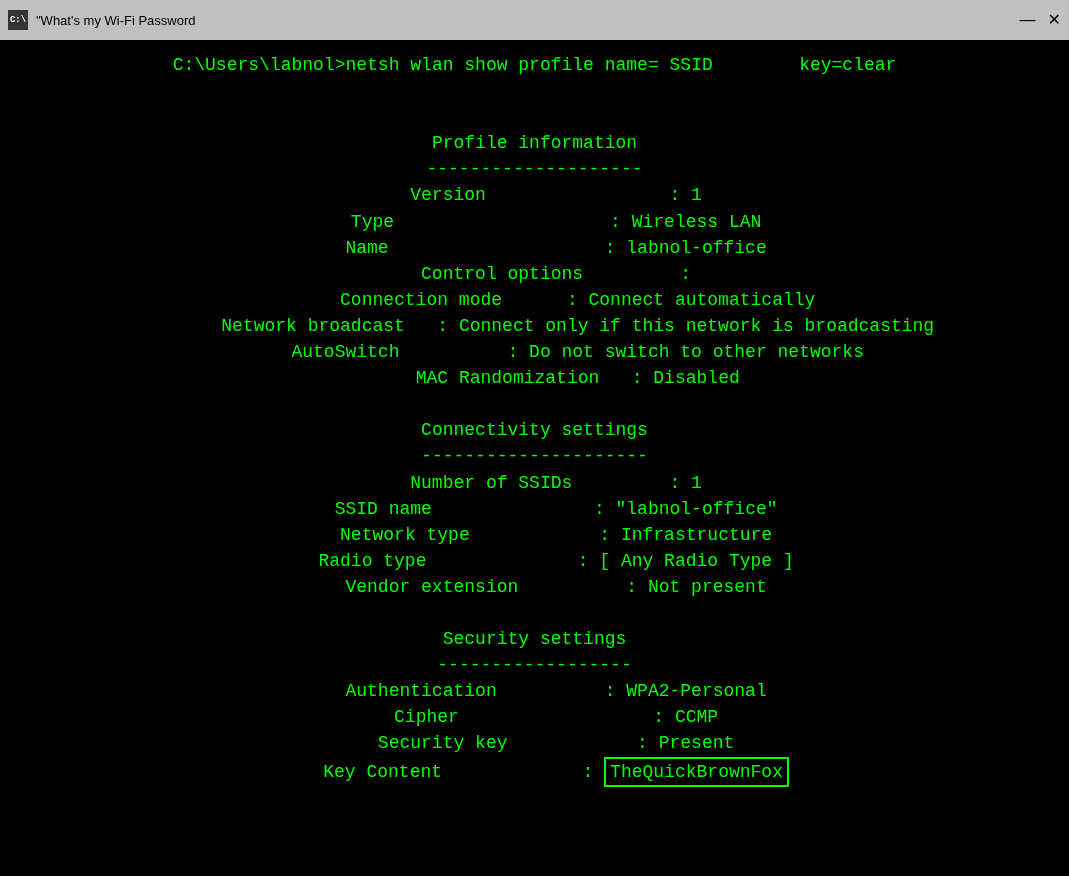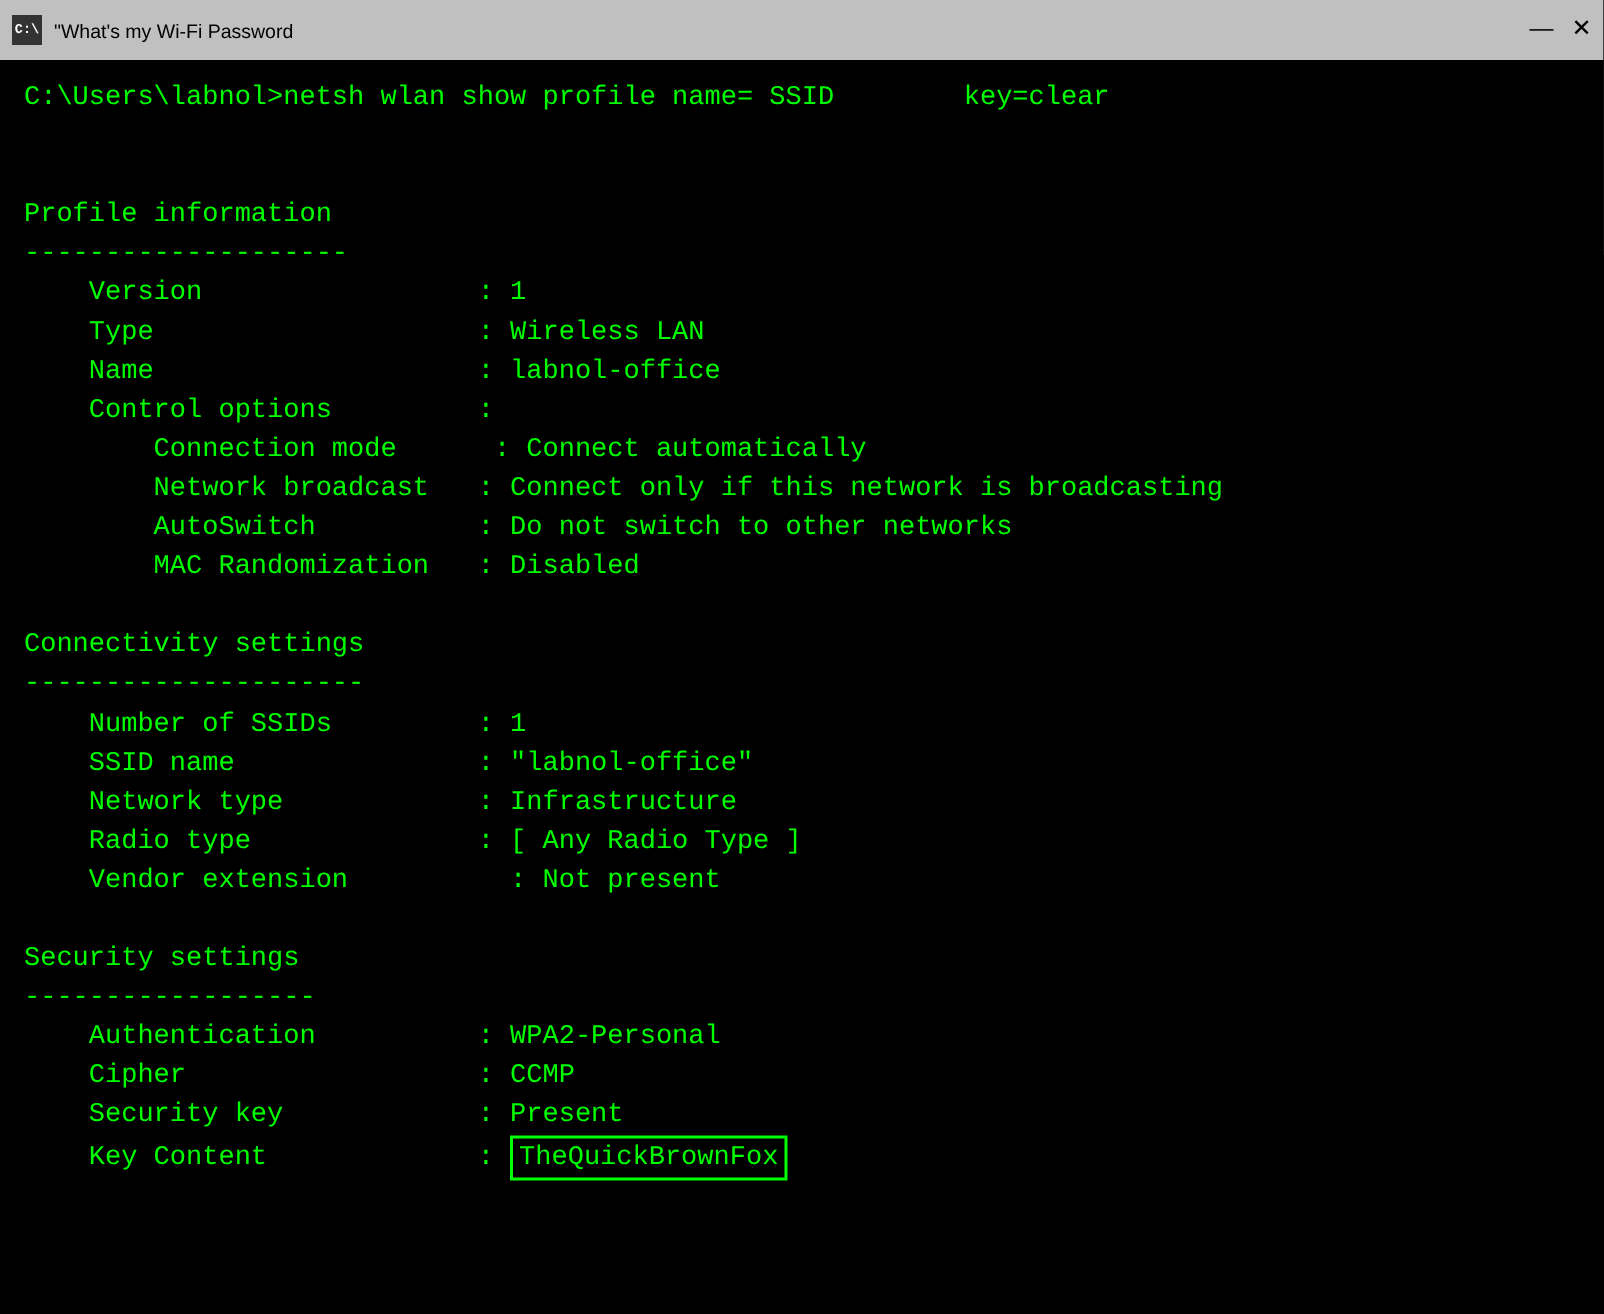--- a/index.html
+++ b/index.html
@@ -70,20 +70,21 @@
       color: #000;
       cursor: pointer;
       line-height: 1;
     }
 
     .terminal {
       flex: 1;
       background: #000000;
       padding: 12px 16px;
       overflow: hidden;
+      text-align: center;
     }
 
     .terminal-text {
       color: #00ff00;
       font-size: 18px;
       line-height: 1.45;
       white-space: pre;
     }
 
     .highlight-box {

